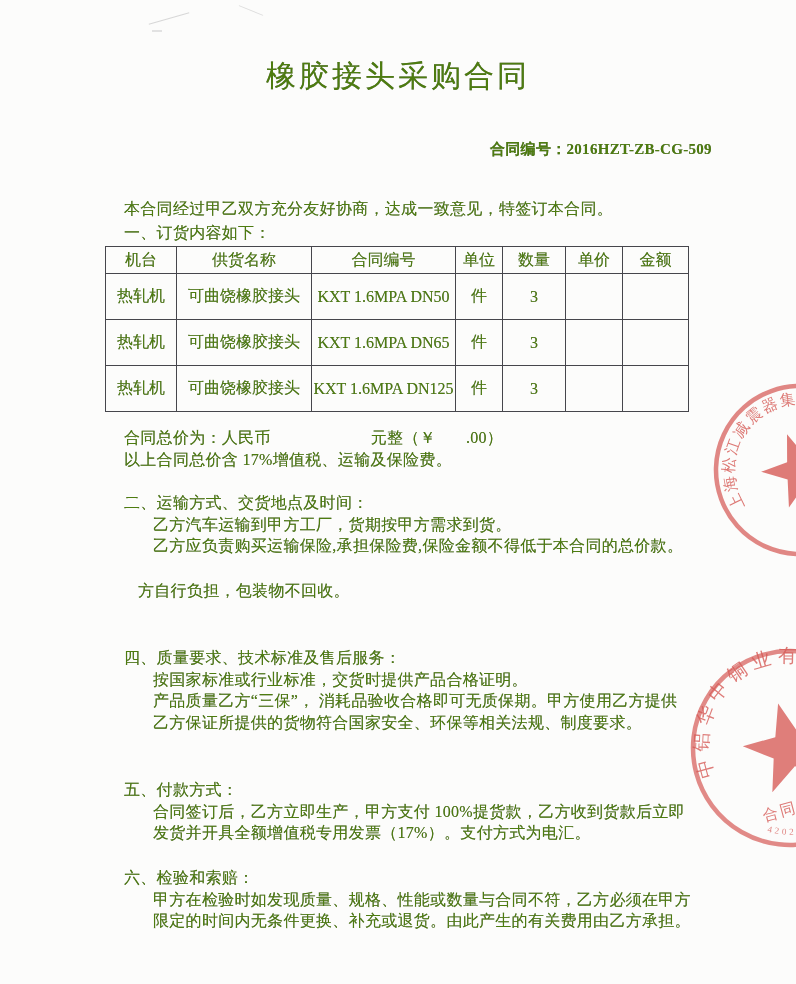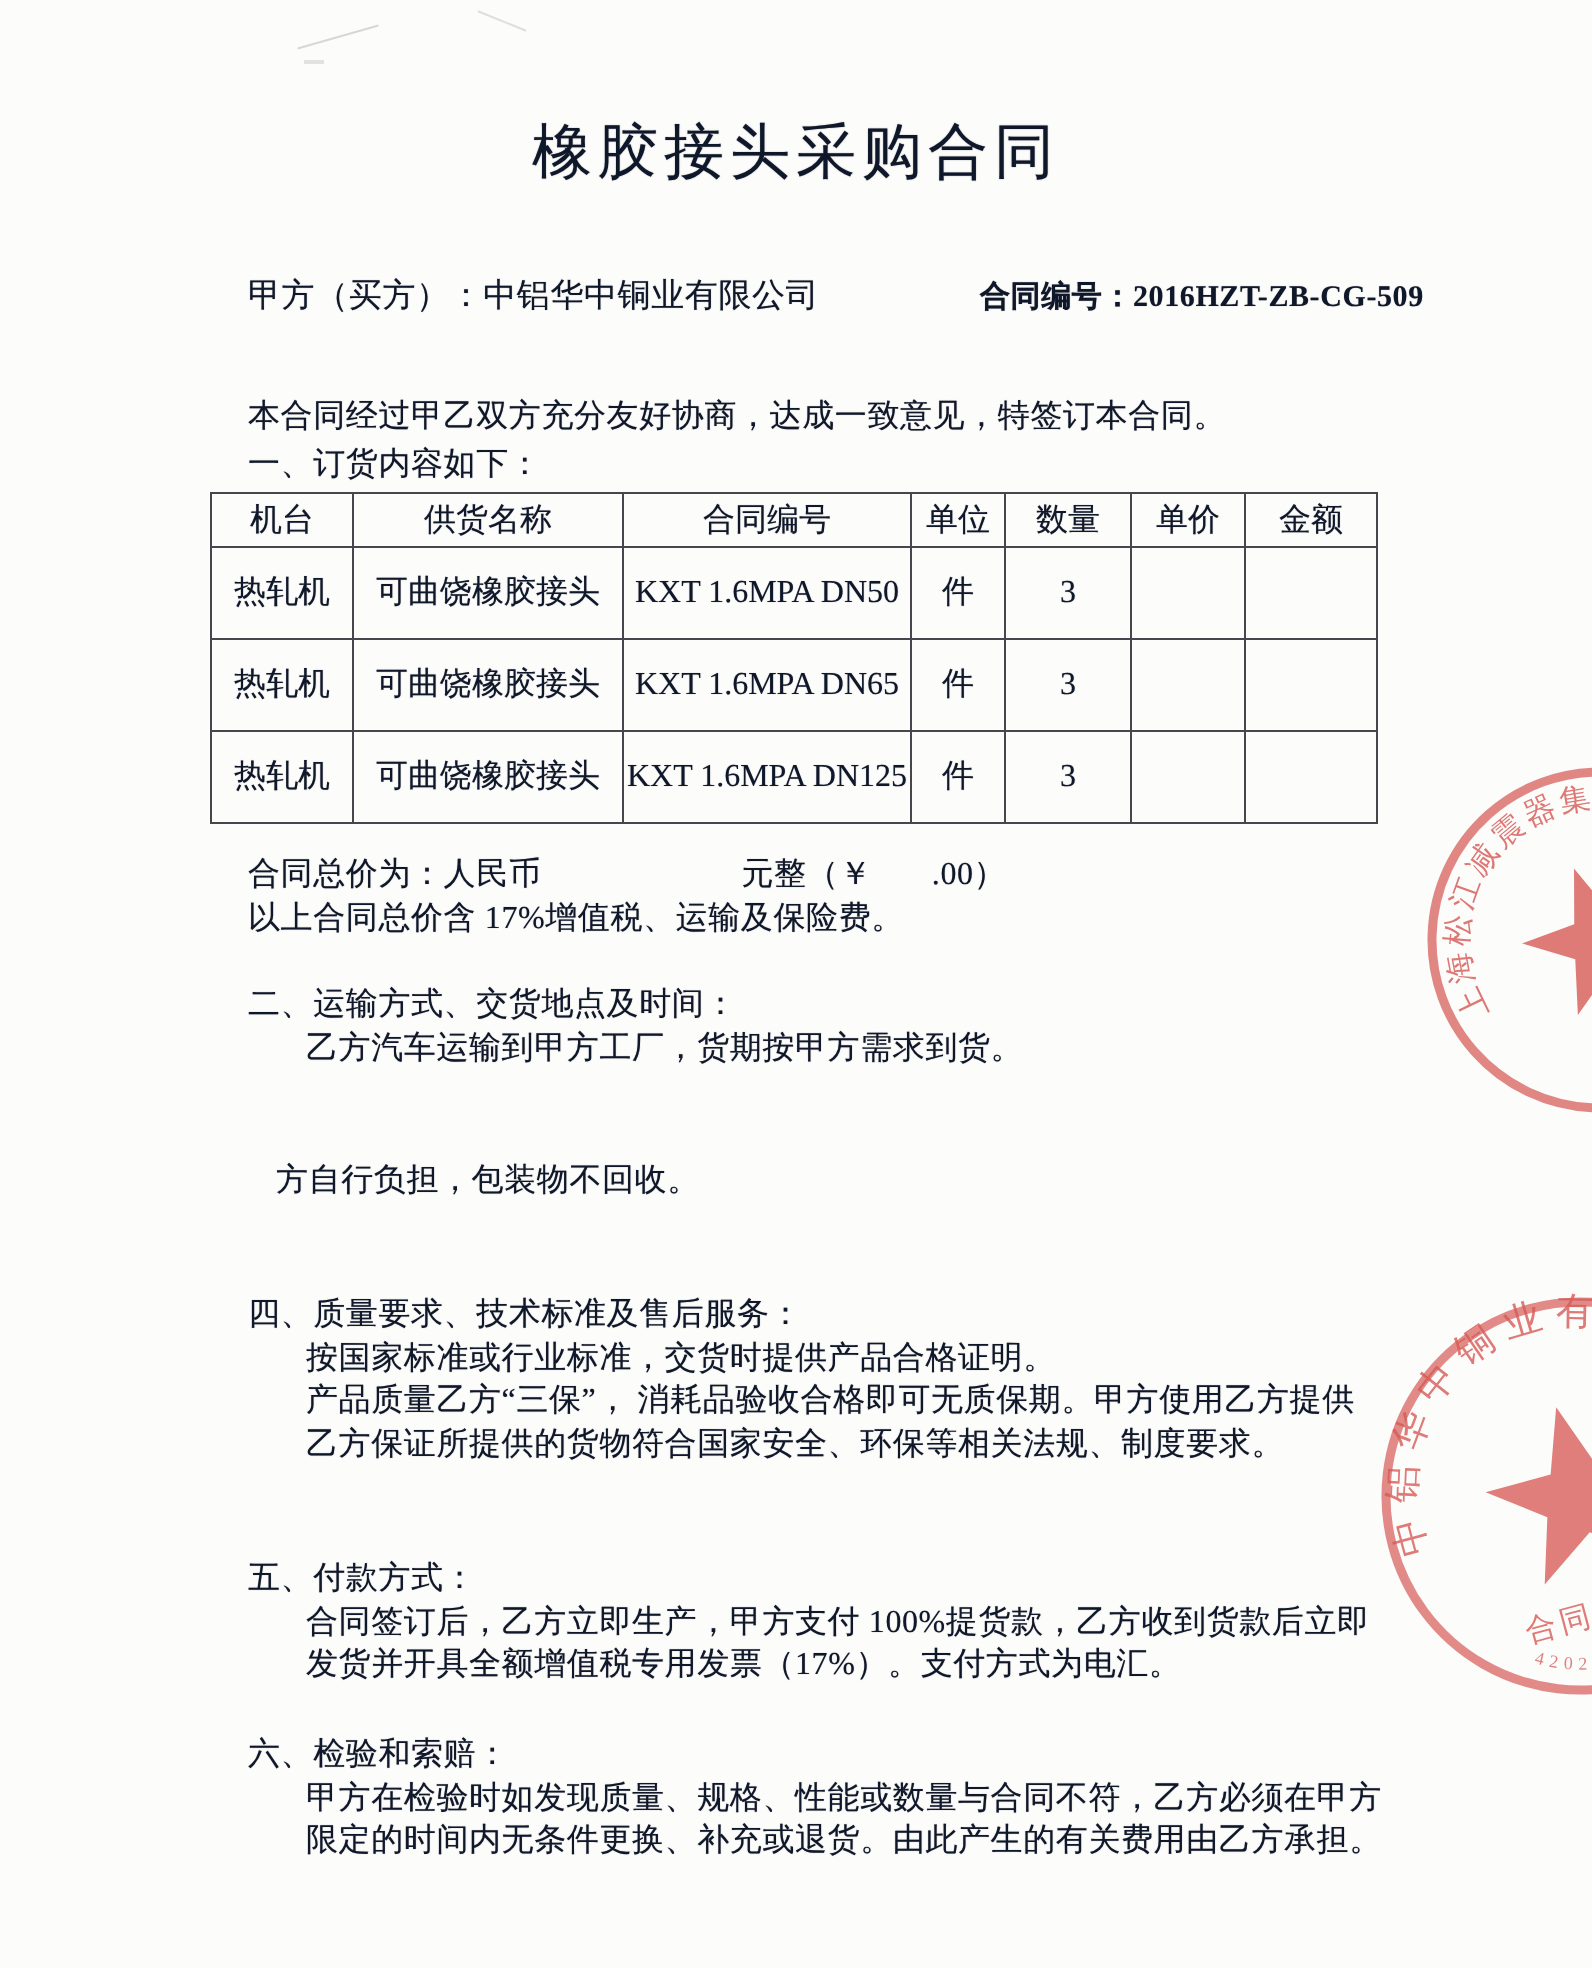--- a/index.html
+++ b/index.html
@@ -3,21 +3,21 @@
 <meta charset="utf-8">
 <style>
   html,body{margin:0;padding:0;background:#e8e8e8;}
   .page{
     position:relative;
     width:796px;height:984px;
     margin:0 auto;
     background:#fcfcfb;
     overflow:hidden;
     font-family:"Liberation Serif","DejaVu Serif",serif;
-    color:#0f172a;
+    color:#4d7c0f;
   }
   .txt{
     position:absolute;
     font-size:16px;
     letter-spacing:.3px;
     line-height:21.5px;
     white-space:nowrap;
     text-shadow:0 0 .5px rgba(42,42,49,.55);
   }
   .title{
@@ -67,21 +67,20 @@
 <body>
 
 <div class="page">
 
   <div class="artifact a1"></div>
   <div class="artifact a2"></div>
   <div class="artifact a3"></div>
 
   <div class="title">橡胶接头采购合同</div>
 
-  <div class="txt" style="top:137px;left:124px;font-size:16.5px;">甲方（买方）：中铝华中铜业有限公司</div>
   <div class="txt" style="top:139px;left:490px;font-size:15px;">
     <span class="bold">合同编号：</span><span class="bold">2016HZT-ZB-CG-509</span>
   </div>
 
   <div class="txt" style="top:198px;left:124px;">本合同经过甲乙双方充分友好协商，达成一致意见，特签订本合同。</div>
   <div class="txt" style="top:222px;left:124px;">一、订货内容如下：</div>
 
   <table class="order">
     <colgroup>
       <col style="width:71px">
@@ -135,20 +134,21 @@
   </table>
 
   <div class="txt" style="top:427px;left:124px;">
     <span>合同总价为：人民币</span><span class="gap1">元整（￥</span><span class="gap2">.00）</span>
   </div>
   <div class="txt" style="top:449px;left:124px;">以上合同总价含 17%增值税、运输及保险费。</div>
 
   <div class="sec" style="top:492px;">
     <div class="ln">二、运输方式、交货地点及时间：</div>
     <div class="ln ind1">乙方汽车运输到甲方工厂，货期按甲方需求到货。</div>
+    <div class="ln ind1">乙方应负责购买运输保险,承担保险费,保险金额不得低于本合同的总价款。</div>
   </div>
 
   <div class="sec" style="top:580px;">
     <div class="ln ind2">方自行负担，包装物不回收。</div>
   </div>
 
   <div class="sec" style="top:647px;">
     <div class="ln">四、质量要求、技术标准及售后服务：</div>
     <div class="ln ind1">按国家标准或行业标准，交货时提供产品合格证明。</div>
     <div class="ln ind1">产品质量乙方“三保”， 消耗品验收合格即可无质保期。甲方使用乙方提供</div>

